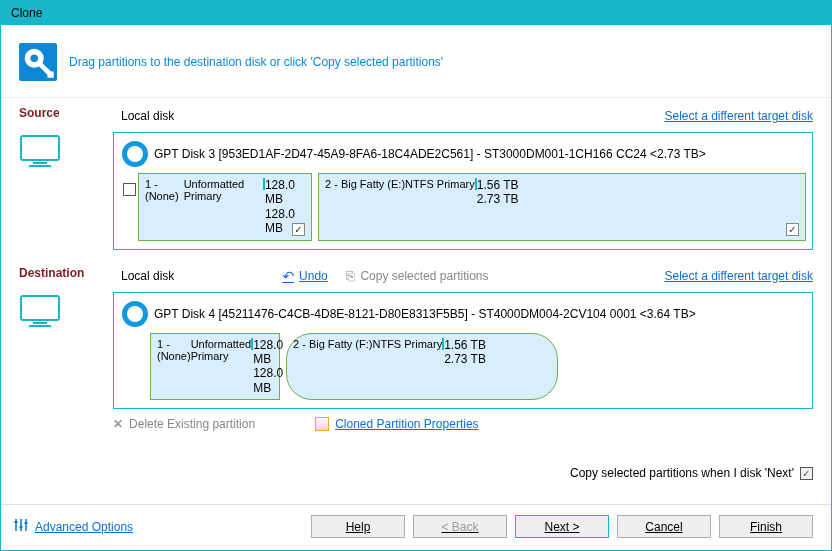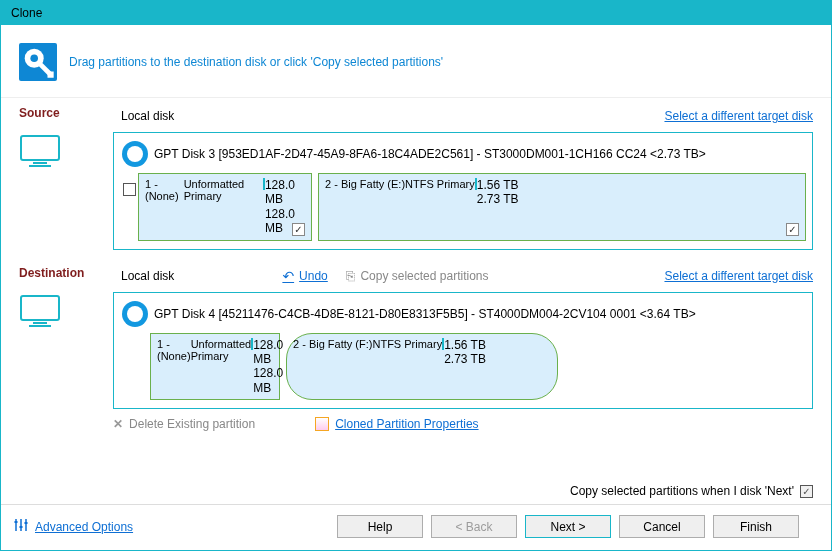--- a/index.html
+++ b/index.html
@@ -36,25 +36,25 @@
 .free-block { background:#e5e5e5; border:1px solid #bbb; display:flex; align-items:flex-end; padding:6px; color:#444; font-size:11px;}
 .dest-actions { display:flex; align-items:center; gap:18px; }
 .dest-actions .act { display:flex; align-items:center; gap:5px; color:#888; }
 .dest-actions .act.link { color:#0e6fd4; }
 .undo-ico { color:#0e6fd4; font-size:14px; }
 .btm-actions { display:flex; gap:28px; padding-left:94px; margin-top:8px; color:#888; align-items:center;}
 .btm-actions .act { display:flex; align-items:center; gap:6px;}
 .cpp-ico { width:14px; height:14px; border:1px solid #f5a623; background:linear-gradient(#fff,#fce); display:inline-block;}
 .footer-note { text-align:right; padding: 8px 18px 0 0; color:#000; display:flex; justify-content:flex-end; align-items:center; gap:6px;}
 .footer-note .chk { background:#f0f0f0; display:flex; align-items:center; justify-content:center; font-size:10px; color:#555;}
-.footer-row { display:flex; align-items:center; justify-content:space-between; padding:10px 32px 12px 12px; border-top:1px solid #ddd; margin-top:6px;}
+.footer-row { display:flex; align-items:center; justify-content:space-between; padding:10px 18px 12px 12px; border-top:1px solid #ddd; margin-top:24px;text-decoration:underline;}
 .adv { display:flex; align-items:center; gap:6px; color:#0e6fd4; text-decoration:underline; cursor:pointer;}
 .adv-ico { color:#0e6fd4; font-size:14px;}
 .buttons { display:flex; gap:8px;}
-button.btn { width:86px; height:23px; border:1px solid #adadad; background:#efefef; cursor:pointer; color:#000;}
+button.btn { width:94px; height:23px; border:1px solid #adadad; background:#efefef; cursor:pointer; color:#000;}
 button.btn:disabled { color:#9c9c9c; }
 button.btn.primary { border:1px solid #19b6c9; }
 .x-ico{color:#999;font-weight:bold;}
 </style>
 </head>
 <body>
 
 <div class="titlebar">
   <span>Clone</span>
 </div>

